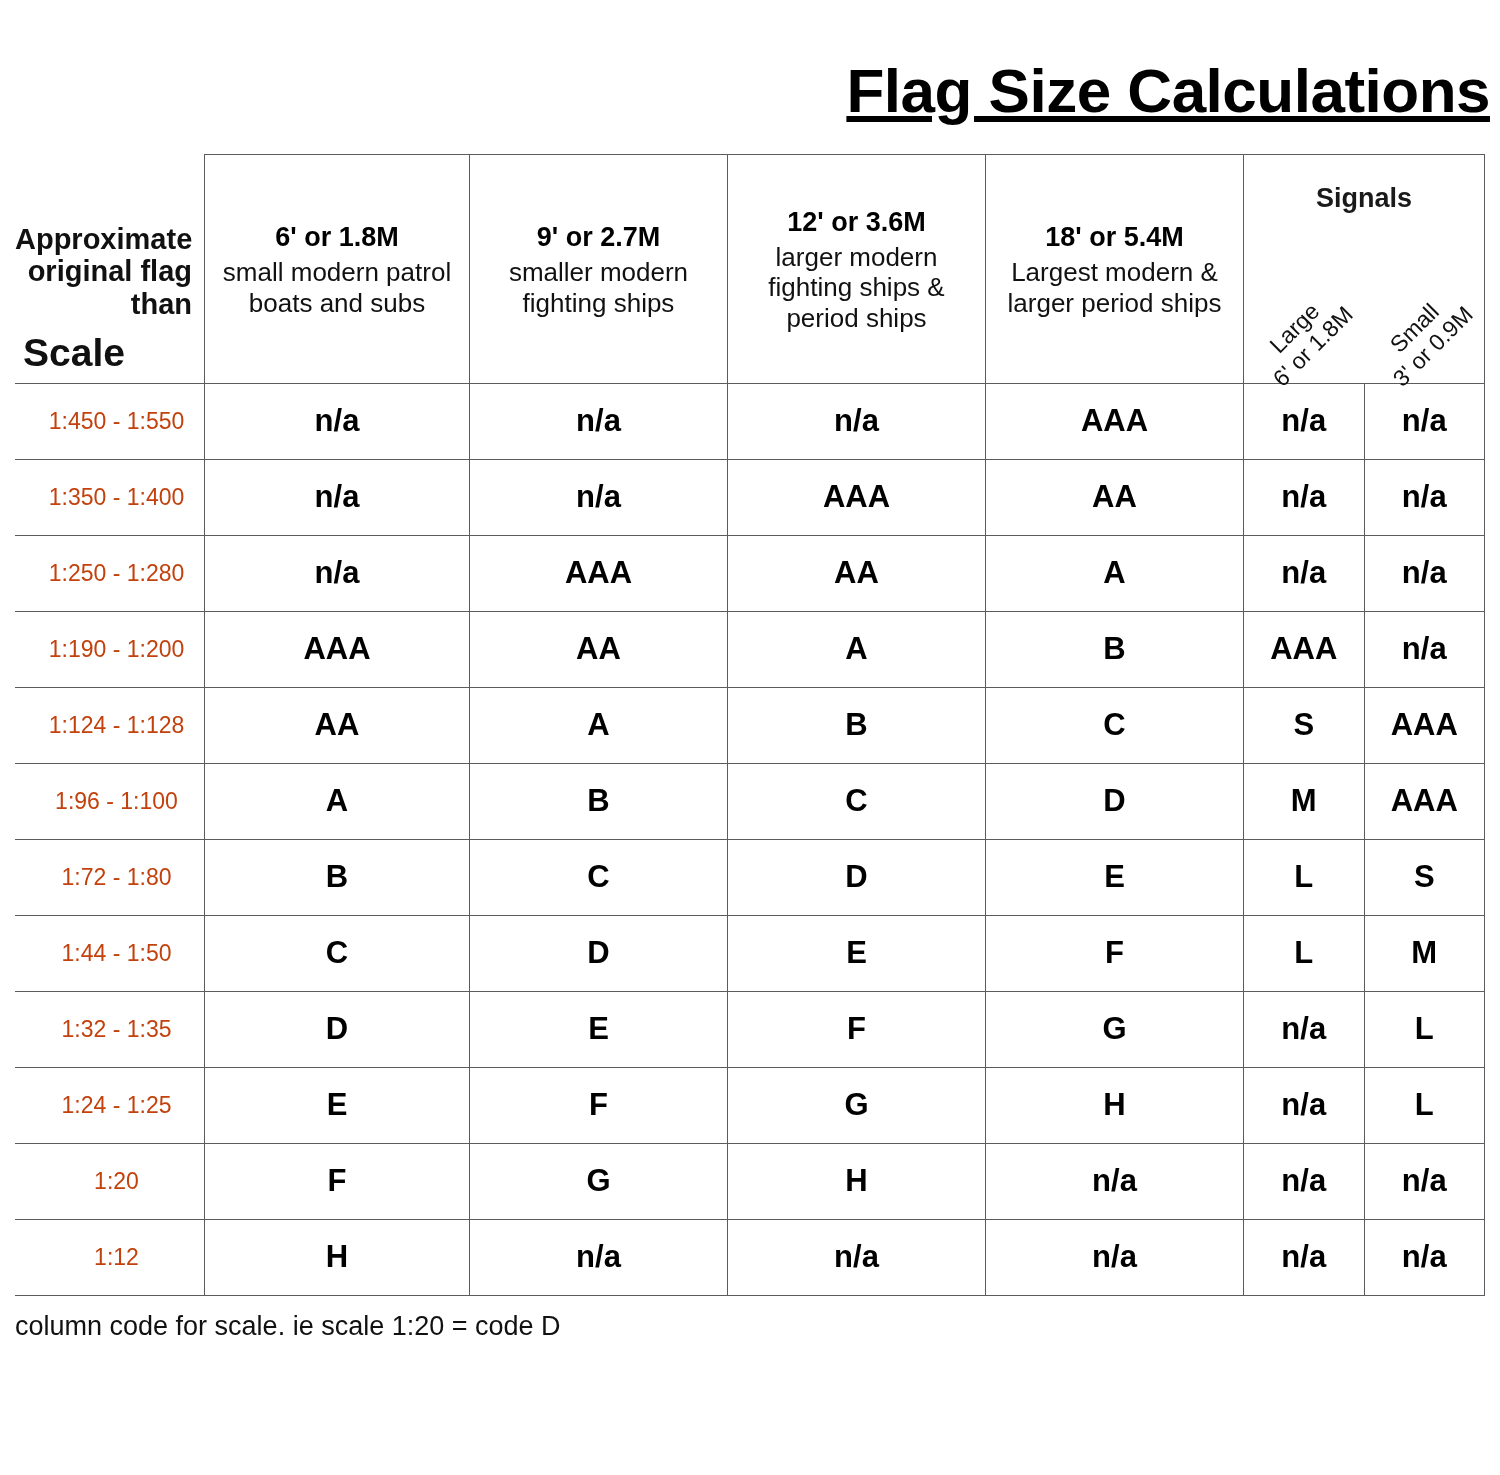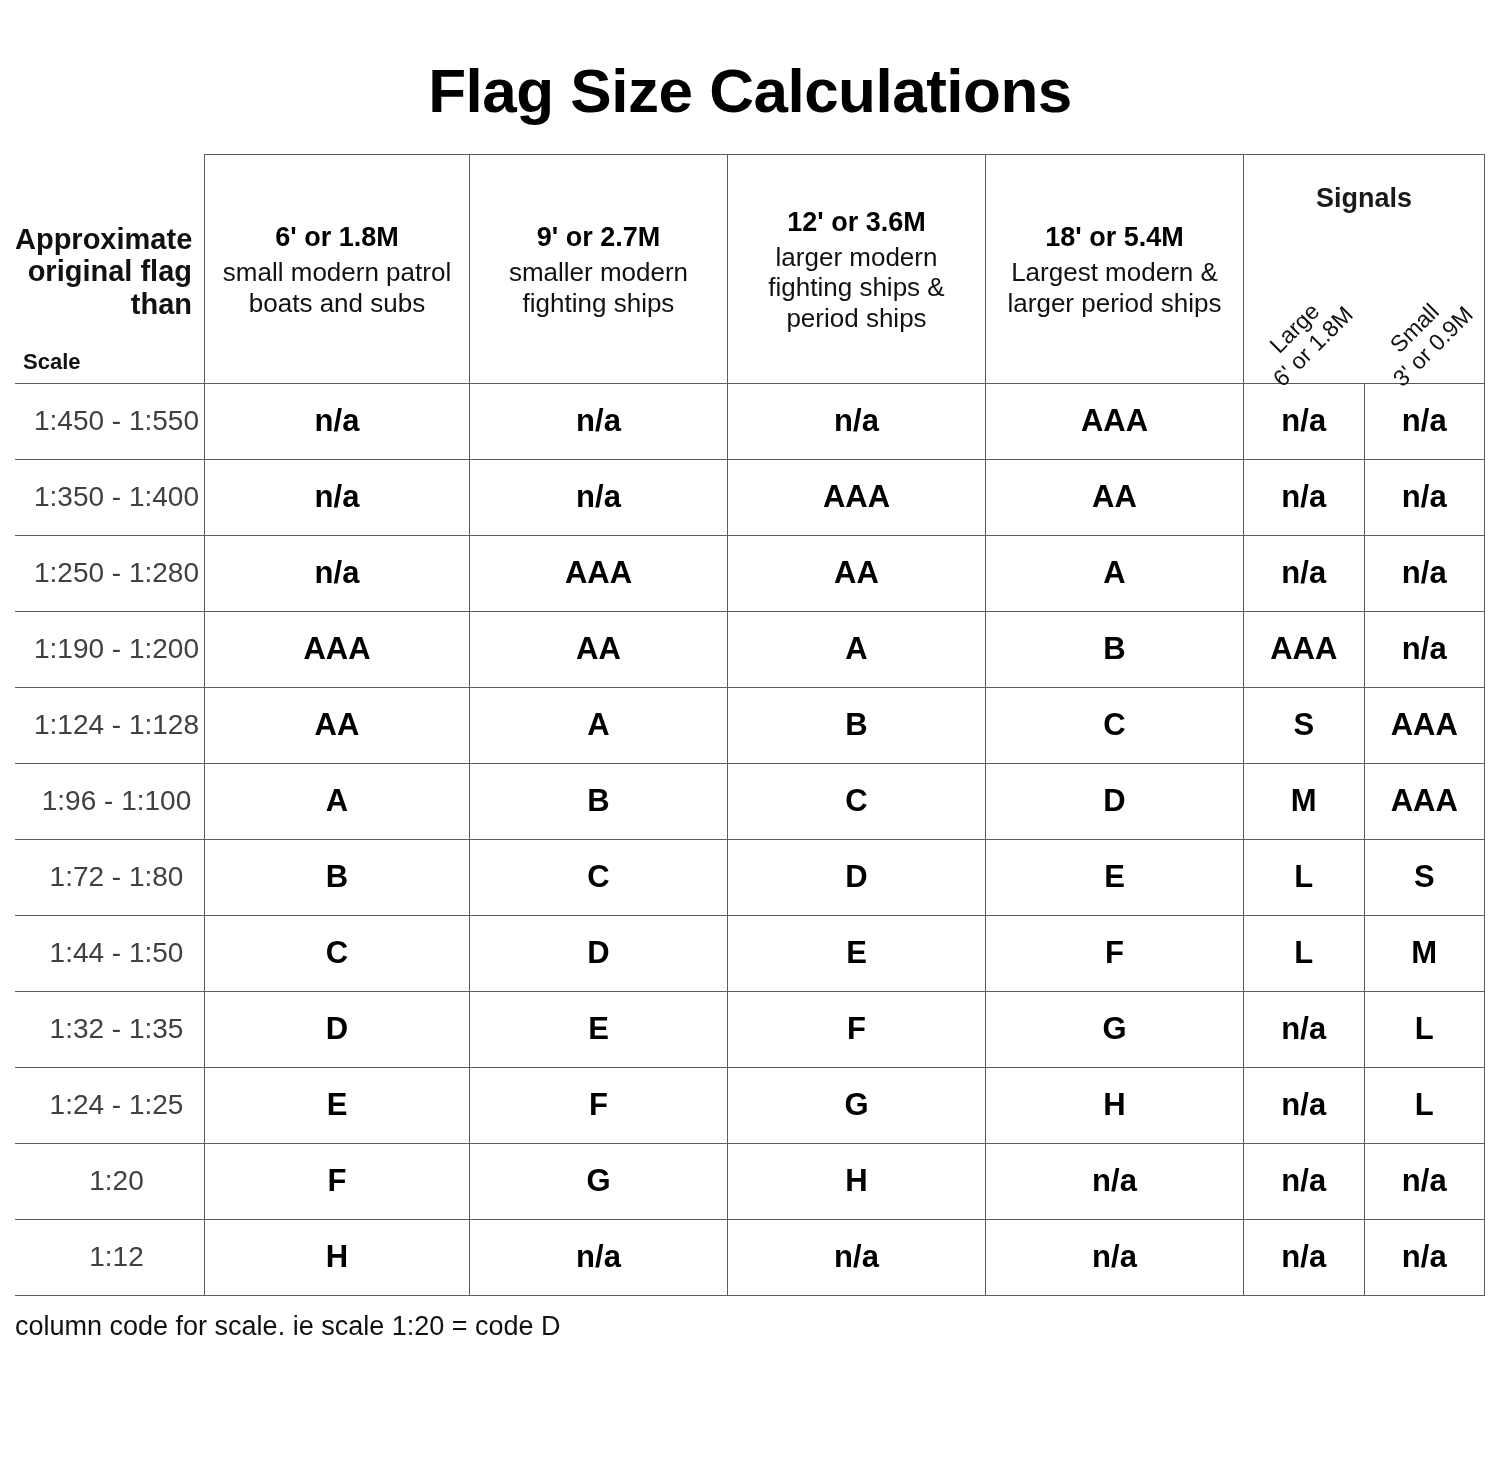--- a/index.html
+++ b/index.html
@@ -15,26 +15,27 @@
     overflow: hidden;
   }
   .page {
     position: relative;
     width: 1500px;
     height: 1475px;
     box-sizing: border-box;
     padding: 0 10px;
   }
   .title {
-    text-align: center;
+    text-align: right;
     font-size: 62px;
     font-weight: bold;
     letter-spacing: -0.5px;
     margin: 55px 0 28px 0;
     color: #000;
+    text-decoration: underline;
   }
 
   table.flagtable {
     border-collapse: collapse;
     width: 1470px;
     margin: 0 auto;
     table-layout: fixed;
   }
 
   table.flagtable td,
@@ -57,21 +58,21 @@
   .corner-approx {
     font-size: 29px;
     line-height: 1.12;
     color: #111;
     text-align: right;
   }
   .corner-scale {
     position: absolute;
     left: 8px;
     bottom: 8px;
-    font-size: 22px;
+    font-size: 39px;
     color: #111;
   }
   .head-cell {
     padding: 12px 6px 10px 6px !important;
     vertical-align: top;
   }
   .head-main {
     font-size: 27px;
     font-weight: bold;
     line-height: 1.25;
@@ -108,22 +109,22 @@
     white-space: nowrap;
     font-weight: normal;
     color: #111;
     text-align: center;
   }
 
   
   td.scale-cell {
     text-align: left;
     padding: 0 0 0 14px !important;
-    font-size: 28px;
-    color: #404040;
+    font-size: 23px;
+    color: #c2410c;
     height: 75px;
     border-left: none !important;
   }
   td.val {
     font-size: 31px;
     font-weight: bold;
     color: #000;
     height: 75px;
   }
   td.sig {

